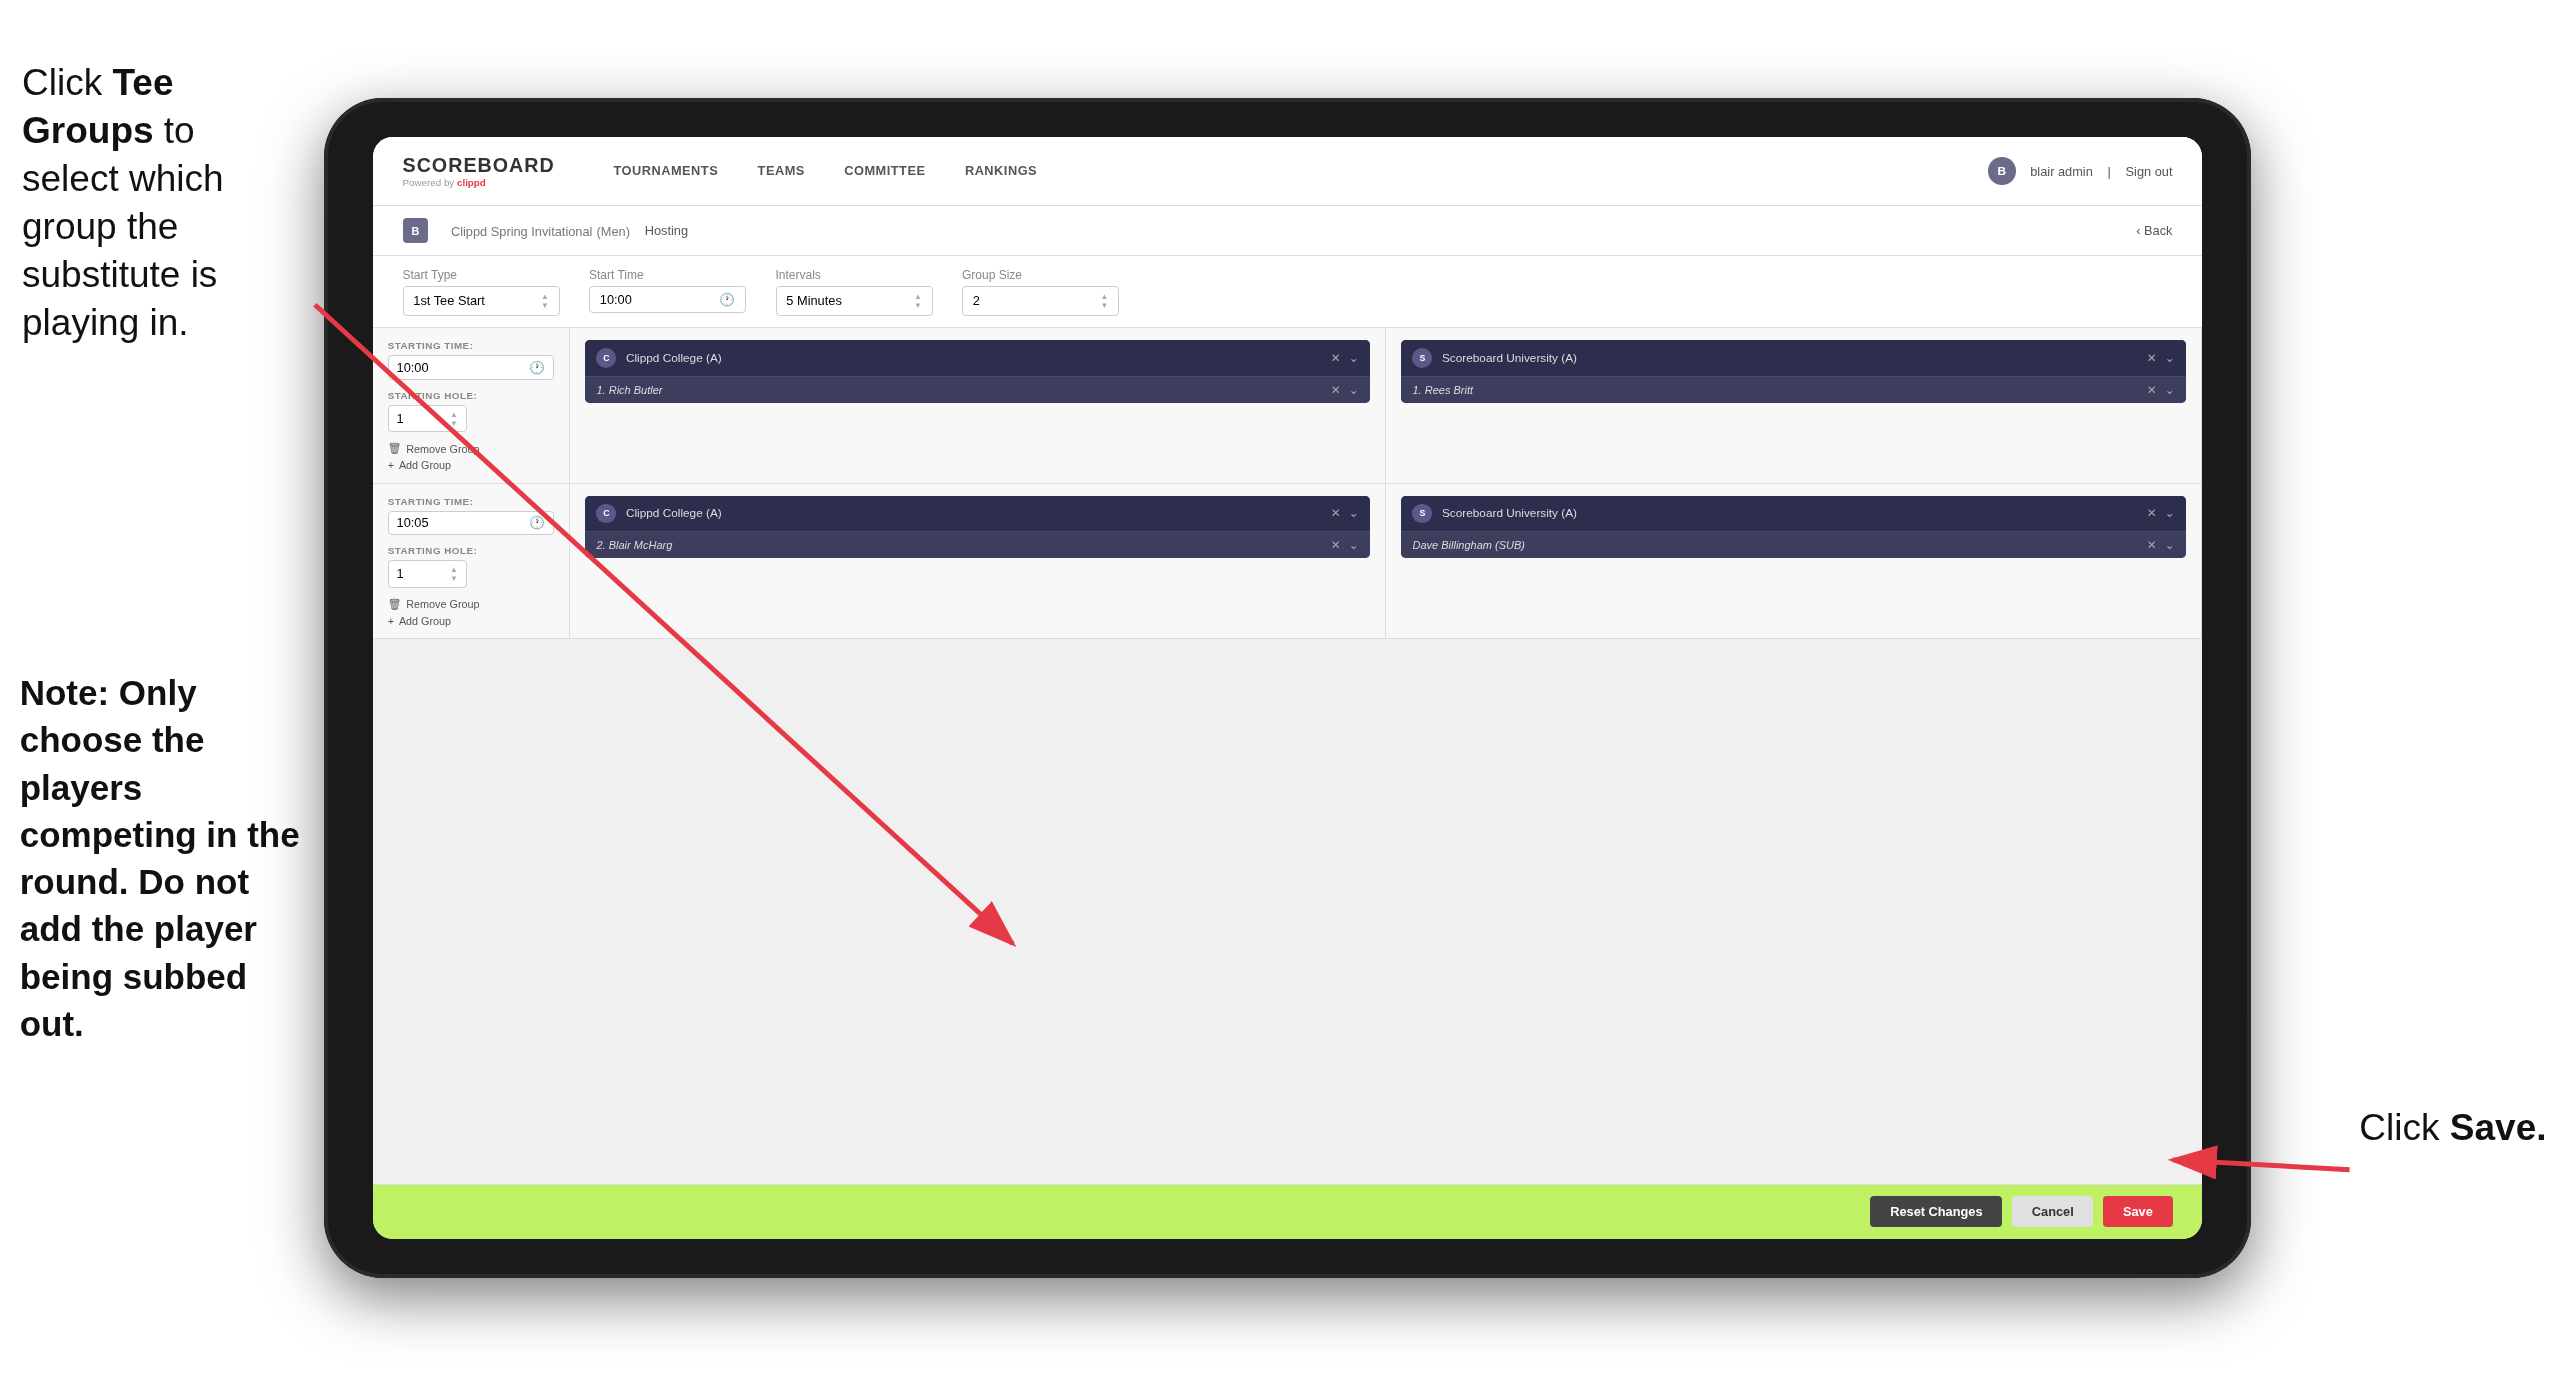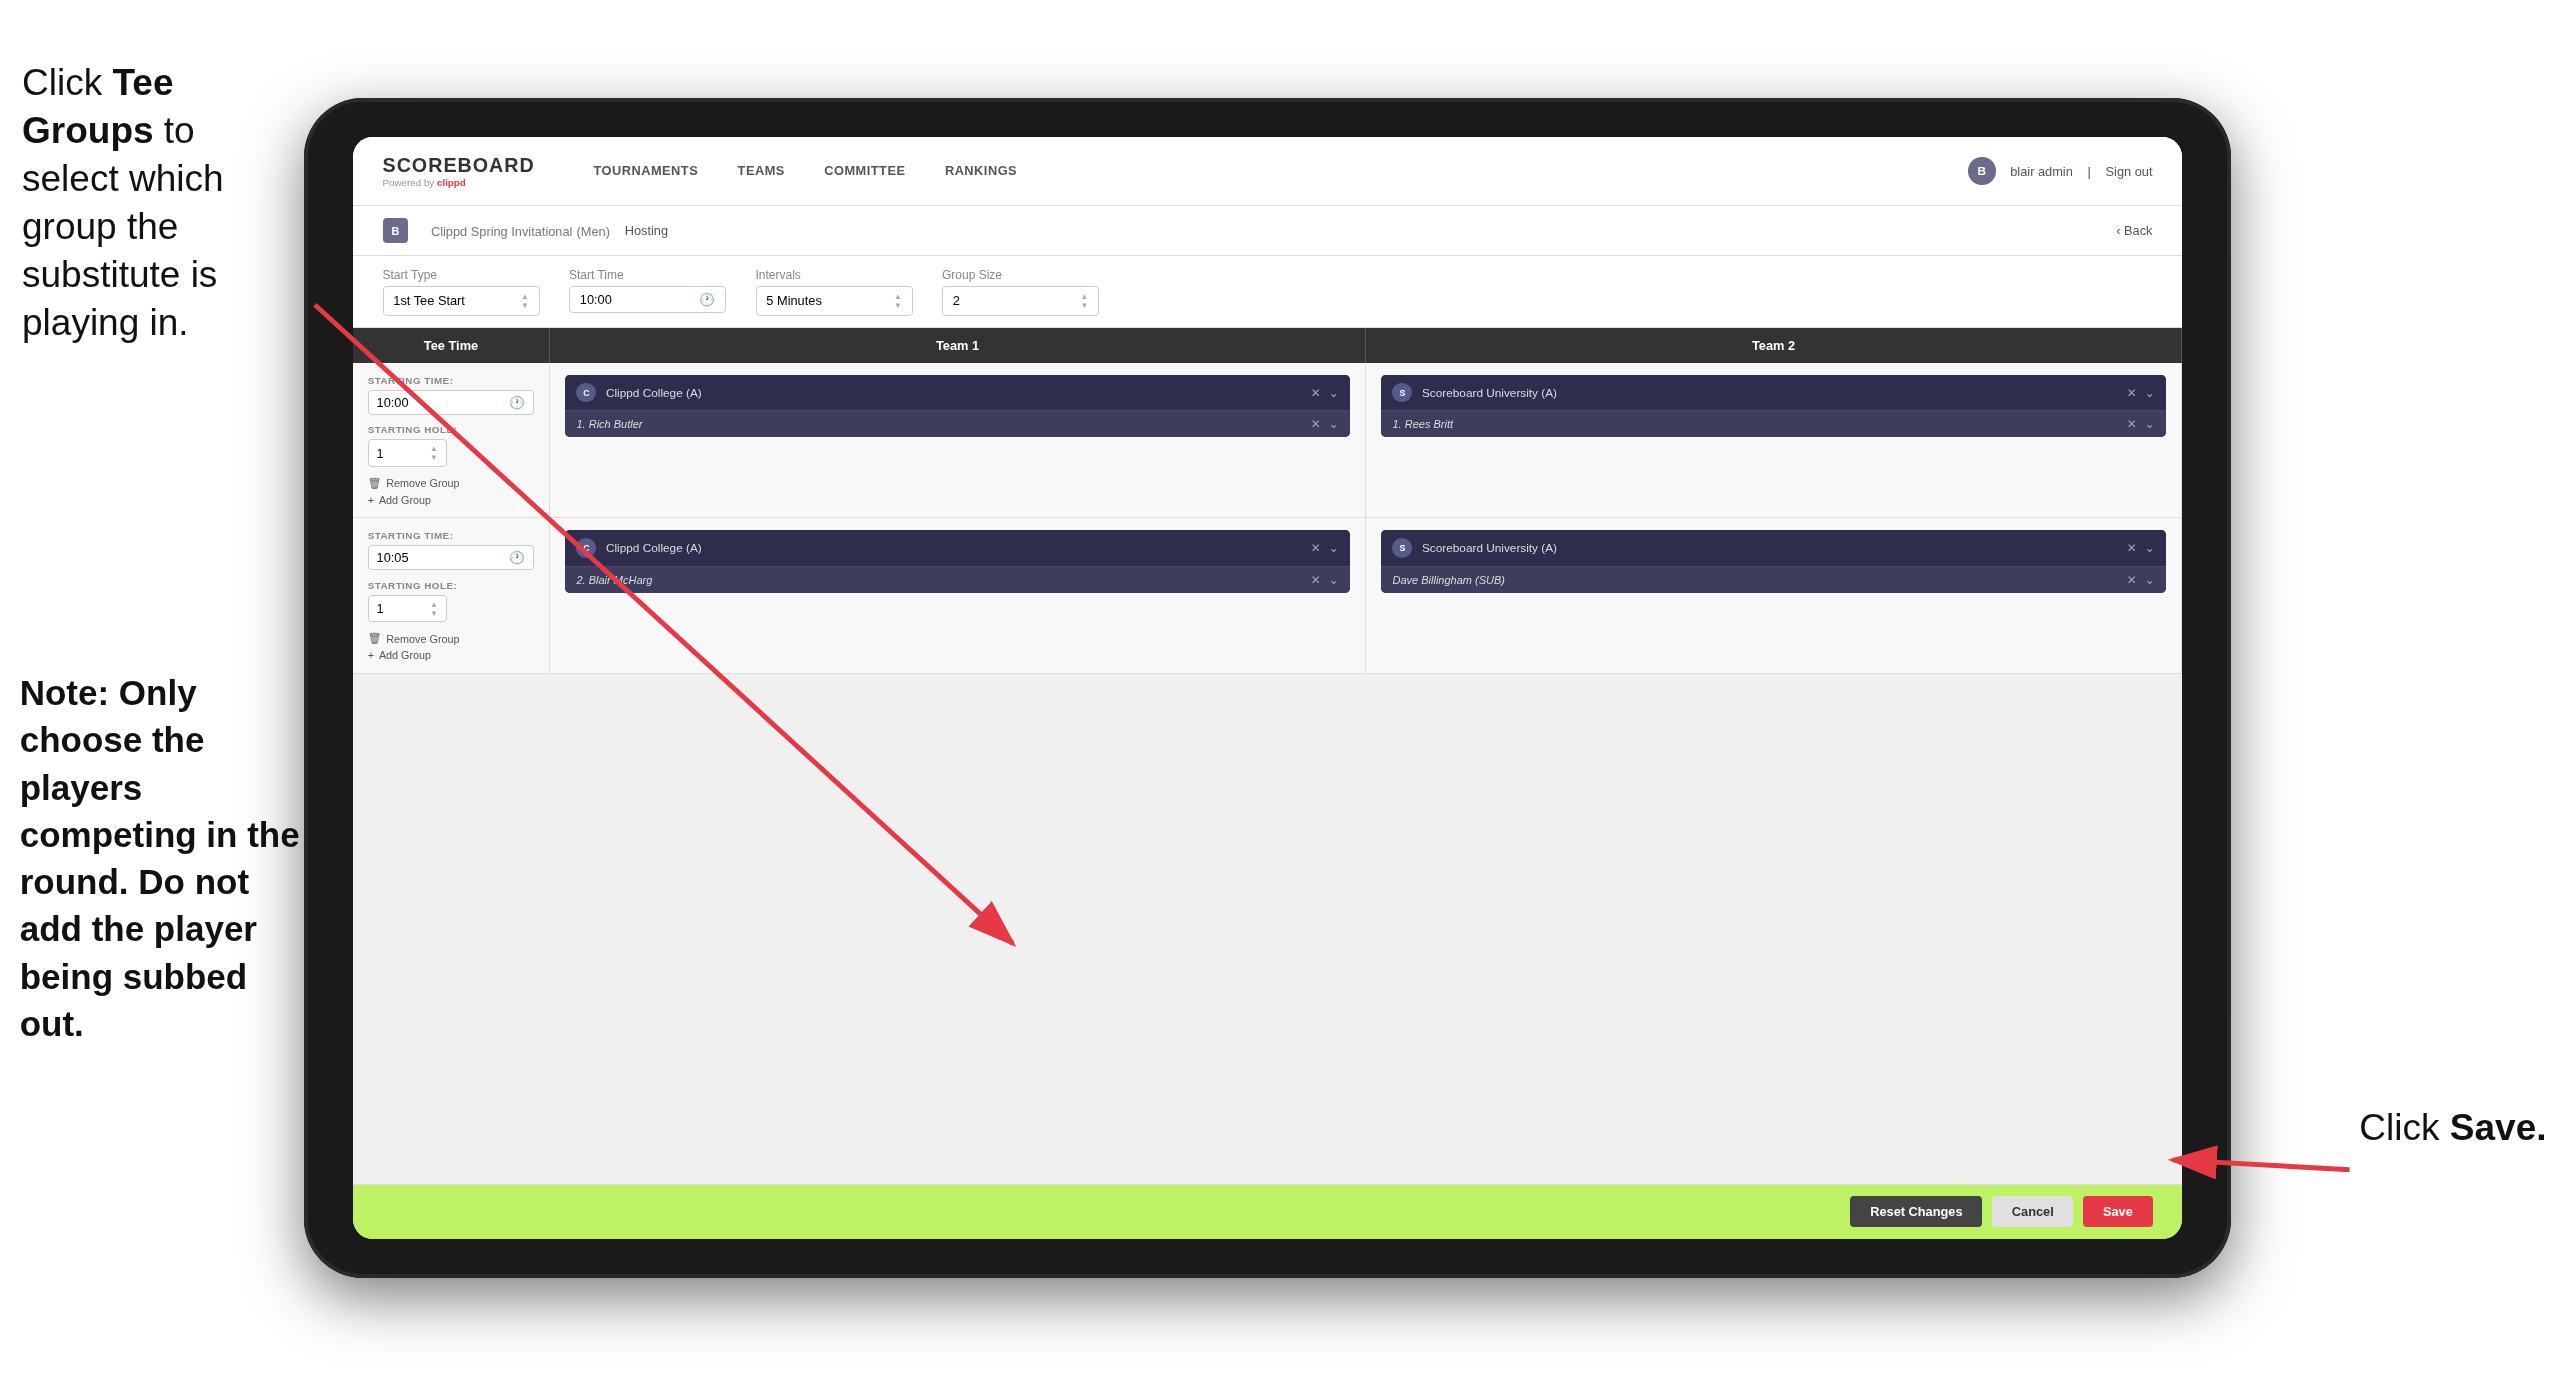--- a/index.html
+++ b/index.html
@@ -43,21 +43,21 @@
       right: 29.5px;
       bottom: 236px;
       font-size: 37px;
       color: #111;
     }
     .click-save-text b { font-weight: 800; }
 
     
     .tablet {
       position: absolute;
-      left: 304px;
+      left: 324px;
       top: 98px;
       width: 1927px;
       height: 1180px;
       background: #1a1a1a;
       border-radius: 59px;
       box-shadow: 0 19.7px 59px rgba(0,0,0,0.5), inset 0 0 0 3.9px #2a2a2a;
       padding: 39px 49px;
       display: flex;
       align-items: center;
       justify-content: center;
@@ -491,25 +491,20 @@
       </div>
       <div class="setting-group">
         <span class="setting-label">Group Size</span>
         <div class="setting-input">
           <span>2</span>
           <div class="stepper-arrows">▲<br>▼</div>
         </div>
       </div>
     </div>
 
-    <div class="col-headers">
-      <div class="col-header">Tee Time</div>
-      <div class="col-header">Team 1</div>
-      <div class="col-header">Team 2</div>
-    </div>
 
     <div class="content-area">
 
       <div class="tee-group">
         <div class="tee-controls">
           <div class="label">STARTING TIME:</div>
           <div class="time-input">
             <span>10:00</span>
             <span>🕐</span>
           </div>

